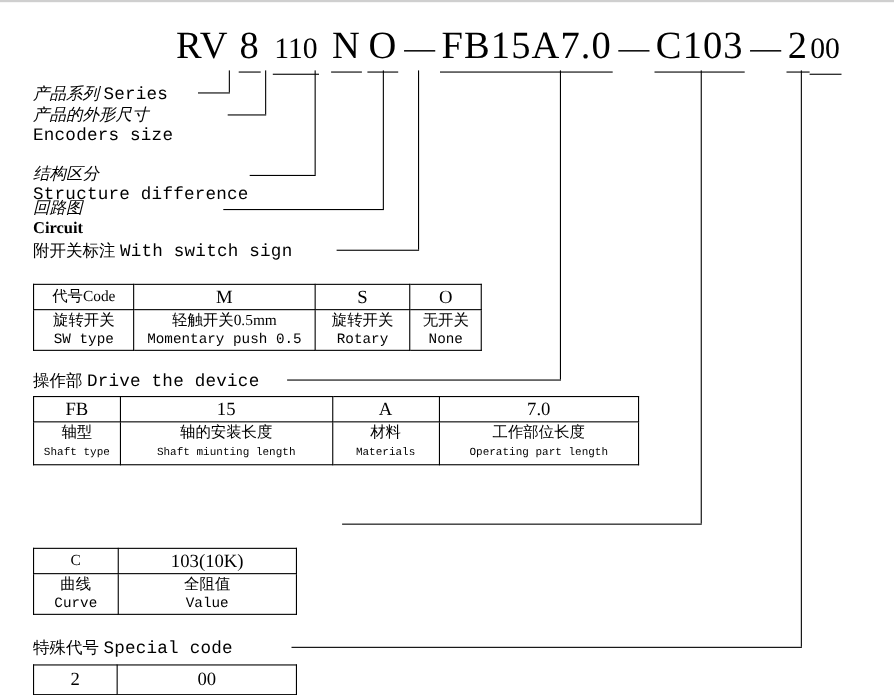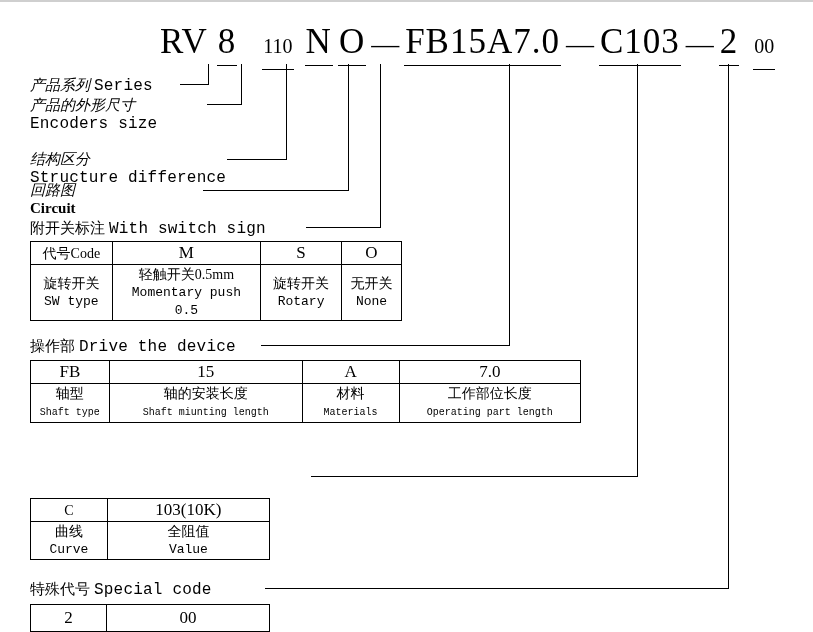--- a/index.html
+++ b/index.html
@@ -41,23 +41,22 @@
   .codeline span {
     display: inline-block;
     vertical-align: baseline;
   }
   .cd {
     font-size: 35px;
     line-height: 44px;
     letter-spacing: 1px;
   }
   .cd-sm {
-    font-size: 20px;
+    font-size: 27px;
     line-height: 44px;
-    margin-left: 14px;
   }
   .cd-u {
     border-bottom: 1.6px solid #000;
     padding: 0 1px 1px 1px;
   }
   .dash {
     font-size: 28px;
     padding: 0 5px;
   }
 
@@ -190,21 +189,21 @@
     <span class="cn-n">操作部</span>
     <span class="en">Drive the device</span>
   </div>
 
 
   <div class="lbl" style="left:30px; top:580px;">
     <span class="cn-n">特殊代号</span>
     <span class="en">Special code</span>
   </div>
 
-  <table class="t" style="left:30px; top:241px; width:372px;">
+  <table class="t" style="left:30px; top:258px; width:408px;">
     <tbody>
         <tr>
       <td style="width:96px;">
         <span class="cnsm">代号Code</span>
       </td>
       <td style="width:178px;">
         <span class="hdr">M</span>
       </td>
       <td style="width:86px;">
         <span class="hdr">S</span>

